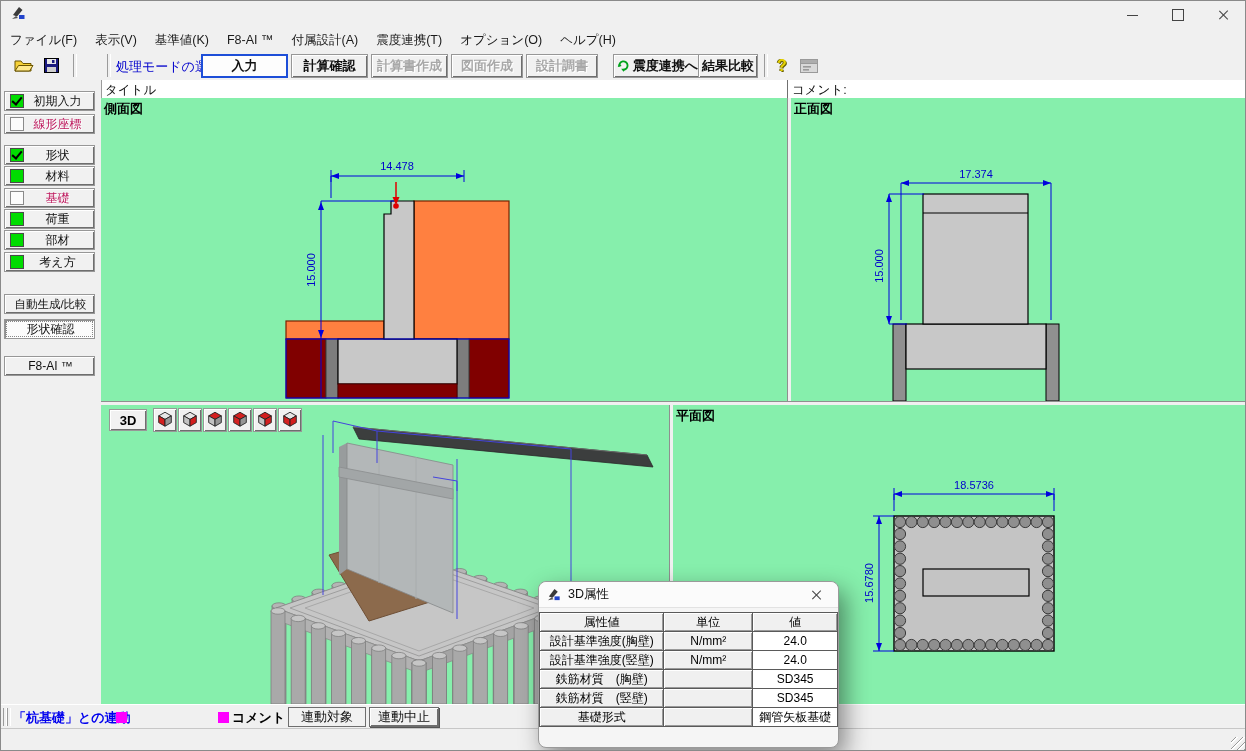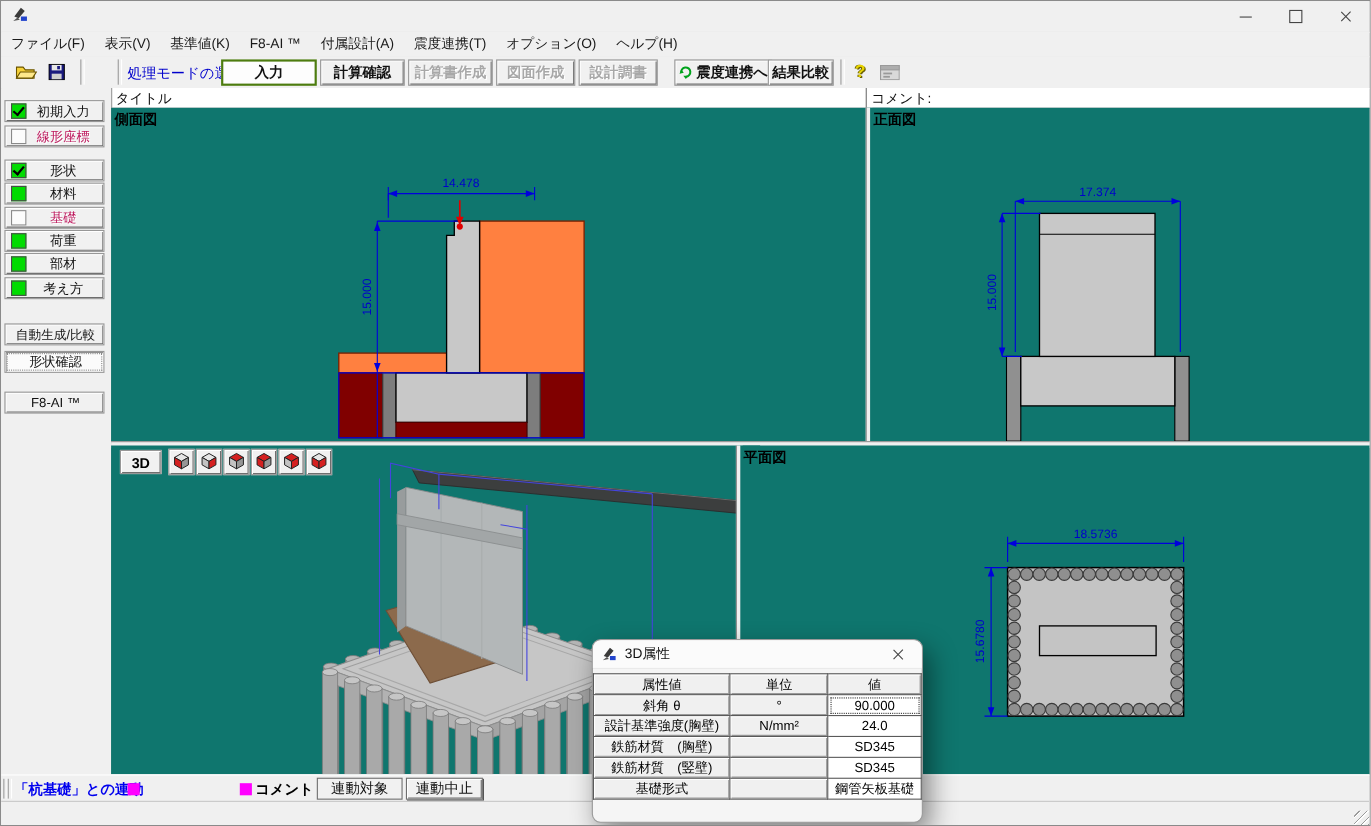--- a/index.html
+++ b/index.html
@@ -27,21 +27,21 @@
   .toolbar{left:0;top:50px;width:1246px;height:29px;background:#f0f0f0;
            border-bottom:1px solid #c9c9c9;}
   .tb-ico-btn{position:absolute;top:3px;width:25px;height:23px;background:#f0f0f0;border:none;
               display:flex;align-items:center;justify-content:center;padding:0;}
   .vsep{position:absolute;top:3px;height:23px;width:2px;border-left:1px solid #9b9b9b;border-right:1px solid #ffffff;}
   .mode-label{position:absolute;left:115px;top:7px;font-size:13px;color:#0000cc;}
   .mode-btn{position:absolute;top:3px;height:24px;font-size:13px;font-weight:bold;color:#111;
             background:#f1f1f1;border:1px solid #979797;
             box-shadow:inset 1px 1px 0 #fff,inset -1px -1px 0 #6e6e6e;padding:0;
             font-family:"Liberation Sans","DejaVu Sans",sans-serif;}
-  .mode-btn.active{background:#fdfdfd;border:2px solid #4d7c0f;box-shadow:none;}
+  .mode-btn.active{background:#fdfdfd;border:2px solid #1d4ed8;box-shadow:none;}
   .mode-btn.disabled{color:#a8a8a8;text-shadow:1px 1px 0 #fff;}
   .icon-inline{display:inline-block;vertical-align:-2px;margin-right:3px;}
   .help-glyph{font-size:16px;font-weight:bold;color:#e8d400;text-shadow:1px 1px 0 #6a6000,-1px 0 0 #6a6000;}
   
   .header-row{left:100px;top:79px;width:1146px;height:18px;background:#ffffff;
               border-bottom:1px solid #606060;font-size:12.5px;color:#111;}
   .hr-label{position:absolute;top:2px;}
   .hr-div{position:absolute;left:686px;top:0;width:1px;height:18px;background:#707070;}
   .hr-input{position:absolute;top:1px;height:15px;background:#fff;}
   
@@ -54,21 +54,21 @@
   .check-btn .lbl{flex:1;text-align:center;}
   .check-btn.disabled{color:#be185d;text-shadow:1px 1px 0 #fff;}
   .cb{width:12px;height:12px;border:1px solid #4a4a4a;background:#00dc00;position:relative;flex:none;}
   .cb.empty{background:#fcfcfc;border-color:#8a8a8a;}
   .cb.checked::after{content:"";position:absolute;left:3px;top:0px;width:4px;height:8px;
       border-right:2px solid #000;border-bottom:2px solid #000;transform:rotate(40deg);}
   .action-btn{justify-content:center;}
   .action-btn.pressed{background:#fbfbfb;box-shadow:inset 1px 1px 0 #8f8f8f,inset -1px -1px 0 #fff;
       outline:1px dotted #888;outline-offset:-3px;}
   
-  .panel{background:#0f766e;padding-left:22px;}
+  .panel{background:#86efac;}
   .panel-label{position:absolute;left:3px;top:2px;font-size:13px;font-weight:bold;color:#000;z-index:3;}
   .split{background:#f0f0f0;border-left:1px solid #8f8f8f;border-right:1px solid #fff;}
   .hsplitbar{background:#f0f0f0;border-top:1px solid #8f8f8f;border-bottom:1px solid #fff;}
   svg text{font-family:"Liberation Sans","DejaVu Sans",sans-serif;}
   .dim-text{fill:#0000cc;font-size:11px;}
   .dim-line{stroke:#0000dd;stroke-width:1;fill:none;}
   .dim-arrow{fill:#0000dd;stroke:none;}
   .pile-circle{fill:#8f8f8f;stroke:#3a3a3a;stroke-width:1;}
   .pile-body{fill:#a9a9a9;stroke:#787878;stroke-width:0.7;}
   .pile-top{fill:#c6c6c6;stroke:#787878;stroke-width:0.7;}
@@ -534,26 +534,26 @@
     </button>
   </div>
   <table class="attr-table">
     <tbody>
         <tr>
       <td class="c1 rs">属性値</td>
       <td class="c2 rs">単位</td>
       <td class="c3 rs">値</td>
     </tr>
     <tr>
-      <td class="c1 rs">斜角 θ</td>
-      <td class="c2 rs">°</td>
-      <td class="c3 val focus">90.000</td>
+      <td class="c1 rs">設計基準強度(胸壁)</td>
+      <td class="c2 rs">N/mm²</td>
+      <td class="c3 val">24.0</td>
     </tr>
     <tr>
-      <td class="c1 rs">設計基準強度(胸壁)</td>
+      <td class="c1 rs">設計基準強度(竪壁)</td>
       <td class="c2 rs">N/mm²</td>
       <td class="c3 val">24.0</td>
     </tr>
     <tr>
       <td class="c1 rs">鉄筋材質　(胸壁)</td>
       <td class="c2 rs"></td>
       <td class="c3 val">SD345</td>
     </tr>
     <tr>
       <td class="c1 rs">鉄筋材質　(竪壁)</td>

